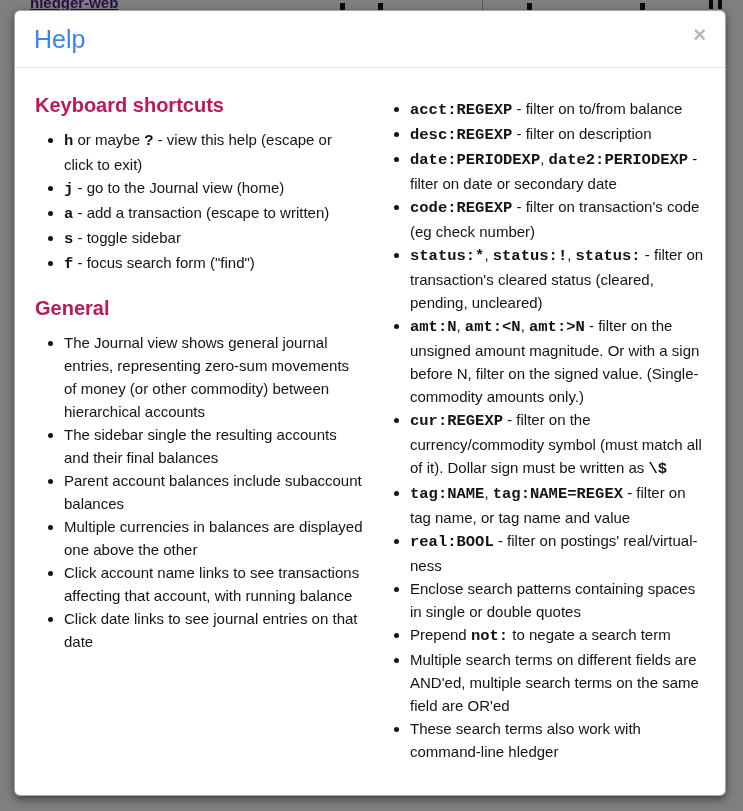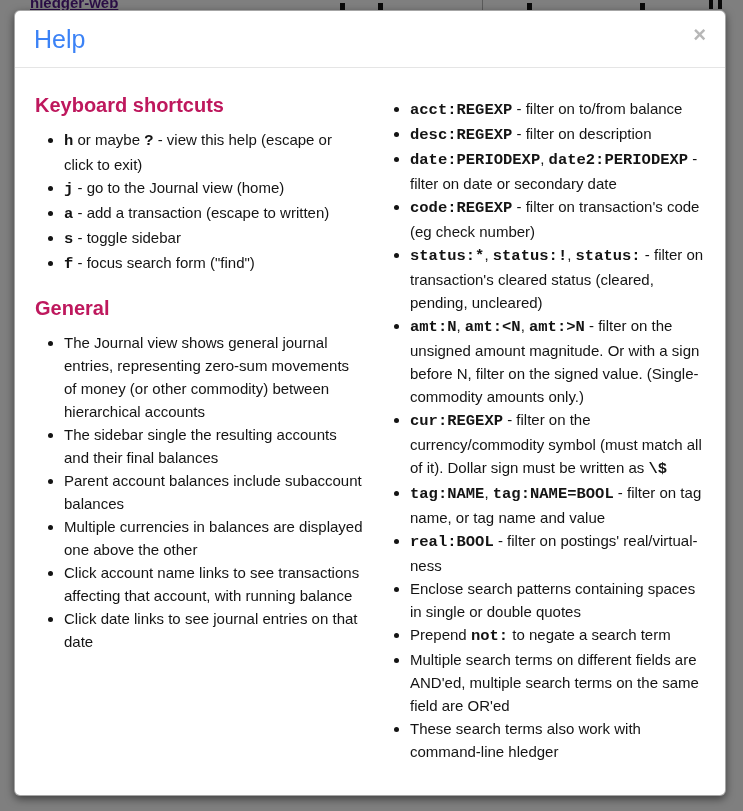--- a/index.html
+++ b/index.html
@@ -114,21 +114,21 @@
     <div class="help-col">
       <section>
         <ul class="help-list">
             <li><span class="code">acct:REGEXP</span><span> - filter on to/from balance</span></li>
             <li><span class="code">desc:REGEXP</span><span> - filter on description</span></li>
             <li><span class="code">date:PERIODEXP</span><span>, </span><span class="code">date2:PERIODEXP</span><span> - filter on date or secondary date</span></li>
             <li><span class="code">code:REGEXP</span><span> - filter on transaction's code (eg check number)</span></li>
             <li><span class="code">status:*</span><span>, </span><span class="code">status:!</span><span>, </span><span class="code">status:</span><span> - filter on transaction's cleared status (cleared, pending, uncleared)</span></li>
             <li><span class="code">amt:N</span><span>, </span><span class="code">amt:&lt;N</span><span>, </span><span class="code">amt:&gt;N</span><span> - filter on the unsigned amount magnitude. Or with a sign before N, filter on the signed value. (Single-commodity amounts only.)</span></li>
             <li><span class="code">cur:REGEXP</span><span> - filter on the currency/commodity symbol (must match all of it). Dollar sign must be written as </span><span class="code">\$</span></li>
-            <li><span class="code">tag:NAME</span><span>, </span><span class="code">tag:NAME=BOOL</span><span> - filter on tag name, or tag name and value</span></li>
+            <li><span class="code">tag:NAME</span><span>, </span><span class="code">tag:NAME=REGEX</span><span> - filter on tag name, or tag name and value</span></li>
             <li><span class="code">real:BOOL</span><span> - filter on postings' real/virtual-ness</span></li>
             <li><span>Enclose search patterns containing spaces in single or double quotes</span></li>
             <li><span>Prepend </span><span class="code">not:</span><span> to negate a search term</span></li>
             <li><span>Multiple search terms on different fields are AND'ed, multiple search terms on the same field are OR'ed</span></li>
             <li><span>These search terms also work with command-line hledger</span></li>
           </ul>
       </section>
     </div>
   </div>
 </div>

